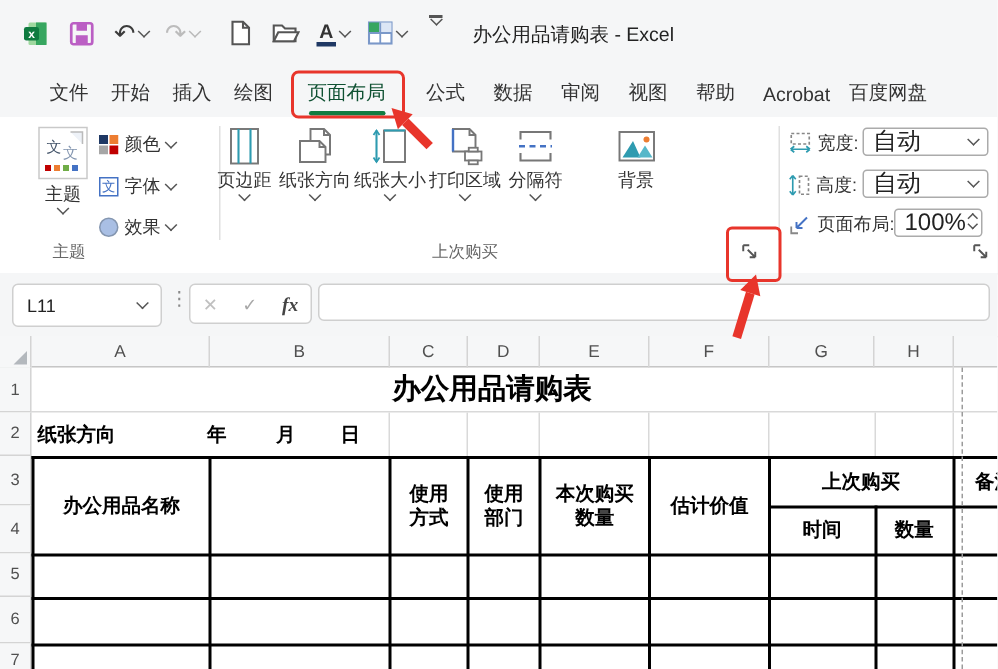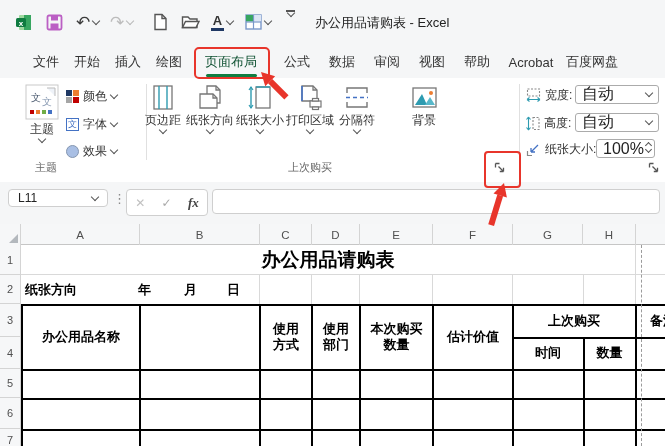--- a/index.html
+++ b/index.html
@@ -282,39 +282,39 @@
     </div>
     <div class="combo" style="left:575px;top:35px;width:70px">
       <span>自动</span>
       <span class="chev"></span>
     </div>
     <div class="srow" style="left:526px;top:61px">
       <svg width="15" height="15" viewBox="0 0 15 15">
         <path d="M1.5 9 V13.5 H6" stroke="#888" stroke-width="1.2" fill="none"></path>
         <path d="M12 3 L5 10 M5 10 v-4 M5 10 h4" stroke="#4472c4" stroke-width="1.3" fill="none"></path>
       </svg>
-      <span class="rlabel">纸张大小:</span>
+      <span class="rlabel">页面布局:</span>
     </div>
     <div class="combo" style="left:596px;top:61px;width:48px;padding-right:3px">
       <span>100%</span>
       <span style="display:flex;flex-direction:column;gap:2px">
         <span class="chev" style="transform:rotate(135deg);width:4px;height:4px"></span>
         <span class="chev" style="width:4px;height:4px"></span>
       </span>
     </div>
     <div class="launcher" style="left:646px;top:82px">
       <svg width="11" height="11" viewBox="0 0 11 11">
         <path d="M1.5 1.5 H5.5 M1.5 1.5 V5.5" stroke="#555" stroke-width="1.3" fill="none"></path>
         <path d="M4.5 4.5 L9.5 9.5 M9.5 9.5 H5.8 M9.5 9.5 V5.8" stroke="#555" stroke-width="1.3" fill="none"></path>
       </svg>
     </div>
   </div>
 
   <div class="fbar">
-    <div class="whitebox" style="left:8px;top:7px;width:100px;height:18px;display:flex;align-items:center;justify-content:space-between;padding:0 9px;box-sizing:border-box">
+    <div class="whitebox" style="left:8px;top:7px;width:100px;height:29px;display:flex;align-items:center;justify-content:space-between;padding:0 9px;box-sizing:border-box">
       <span style="font-size:12px;color:#222">L11</span>
       <span class="chev"></span>
     </div>
     <span class="abs" style="left:113px;top:9px;font-size:13px;color:#8a8a8a;letter-spacing:0">⋮</span>
     <div class="whitebox" style="left:126px;top:7px;width:80px;height:25px;display:flex;align-items:center;justify-content:space-around">
       <span style="font-size:12px;color:#c0c0c0">✕</span>
       <span style="font-size:12px;color:#a8a8a8">✓</span>
       <span style="font-size:13px;color:#444;font-style:italic;font-family:'Liberation Serif','DejaVu Serif',serif;font-weight:bold">fx</span>
     </div>
     <div class="whitebox" style="left:212px;top:7px;width:448px;height:25px;display:flex;align-items:center;padding:0 8px;box-sizing:border-box;font-size:12px;color:#222"></div>

